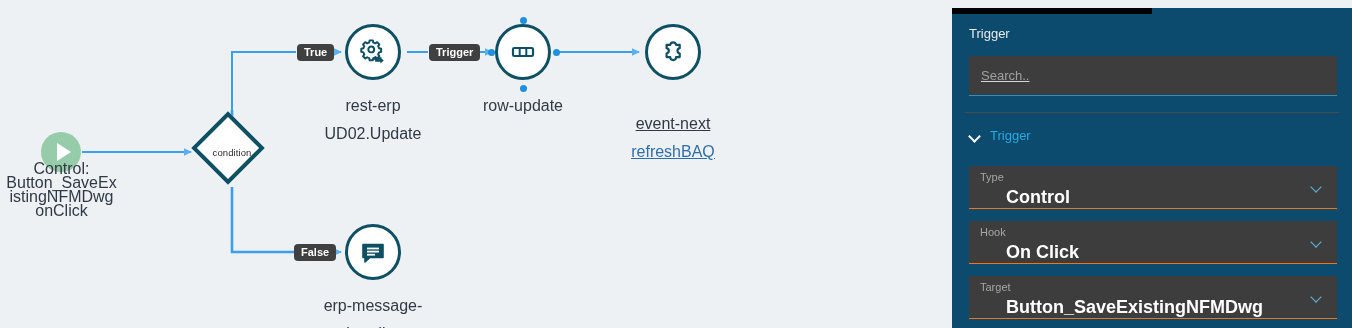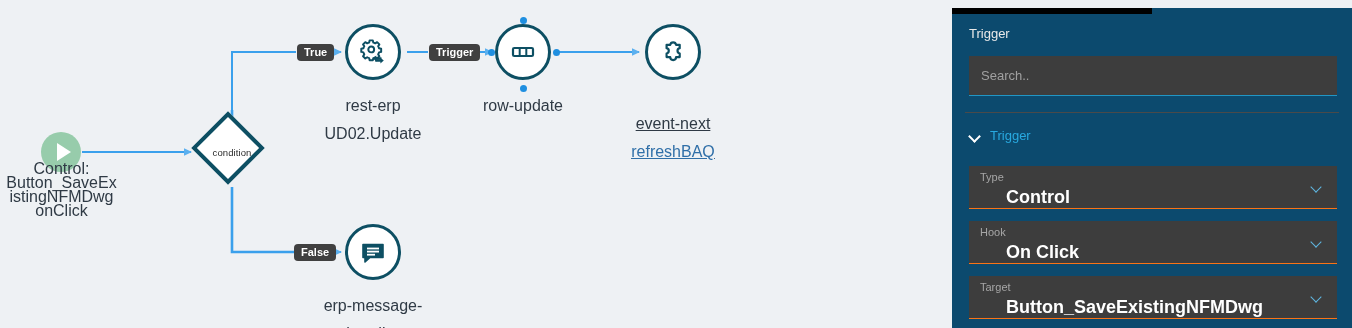--- a/index.html
+++ b/index.html
@@ -133,20 +133,21 @@
     left: 17px; top: 48px;
     width: 368px; height: 40px;
     background: #3d3d3d;
     border: none;
     border-bottom: 1px solid #2196c4;
     color: #d6d6d6;
     font-size: 13px;
     font-family: "Liberation Sans", sans-serif;
     padding: 0 12px;
     outline: none;
+    text-decoration: underline;
   }
   .search-box::placeholder { color: #a0a0a0; }
 
   .panel-divider {
     position: absolute;
     left: 13px; top: 104px;
     width: 374px; height: 1px;
     background: #4a4a4a;
   }
 

